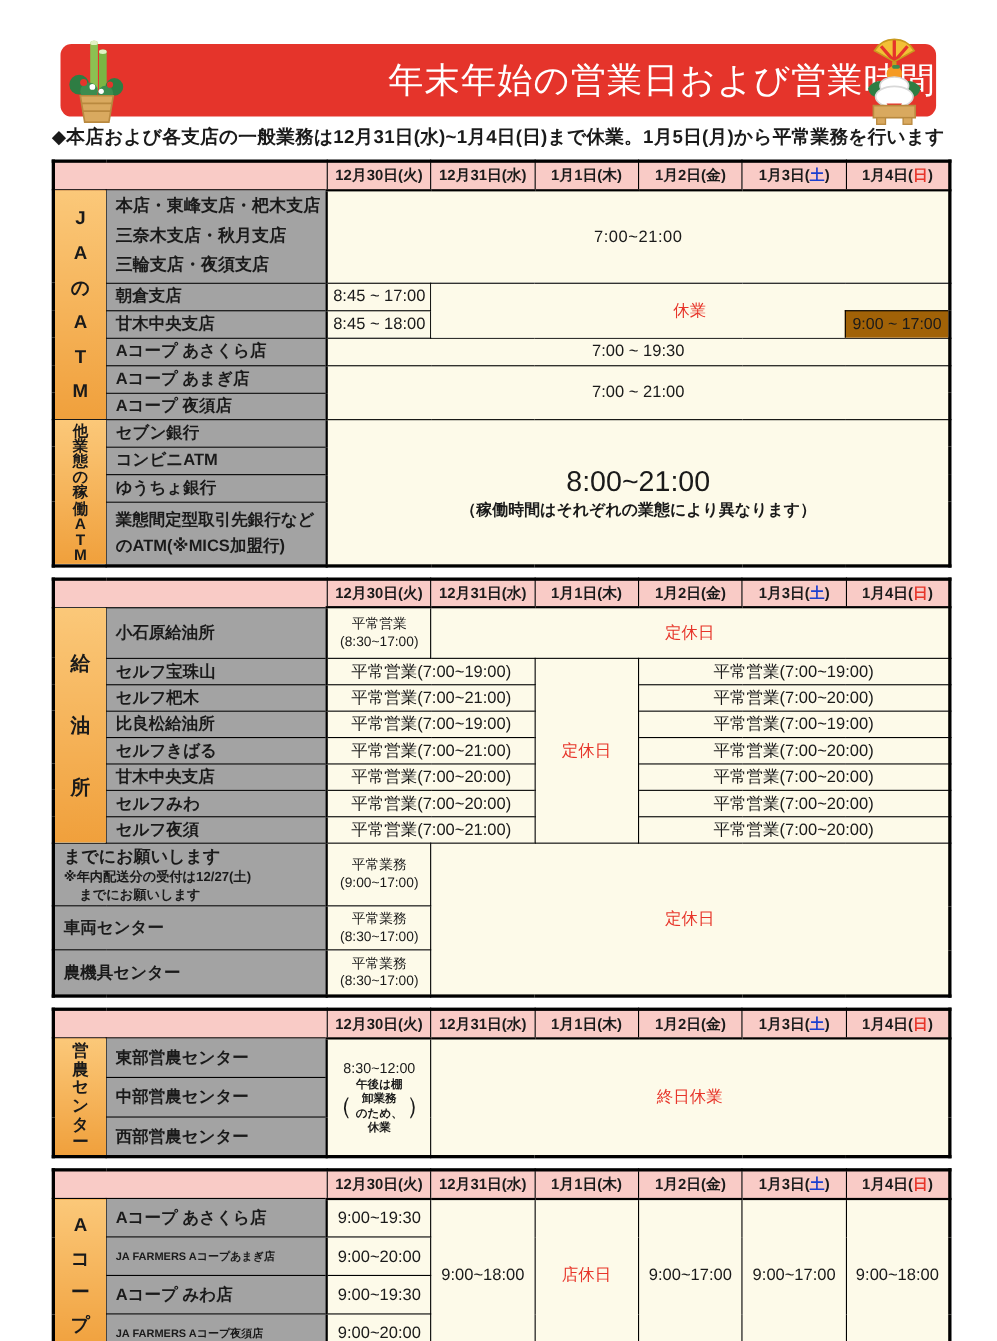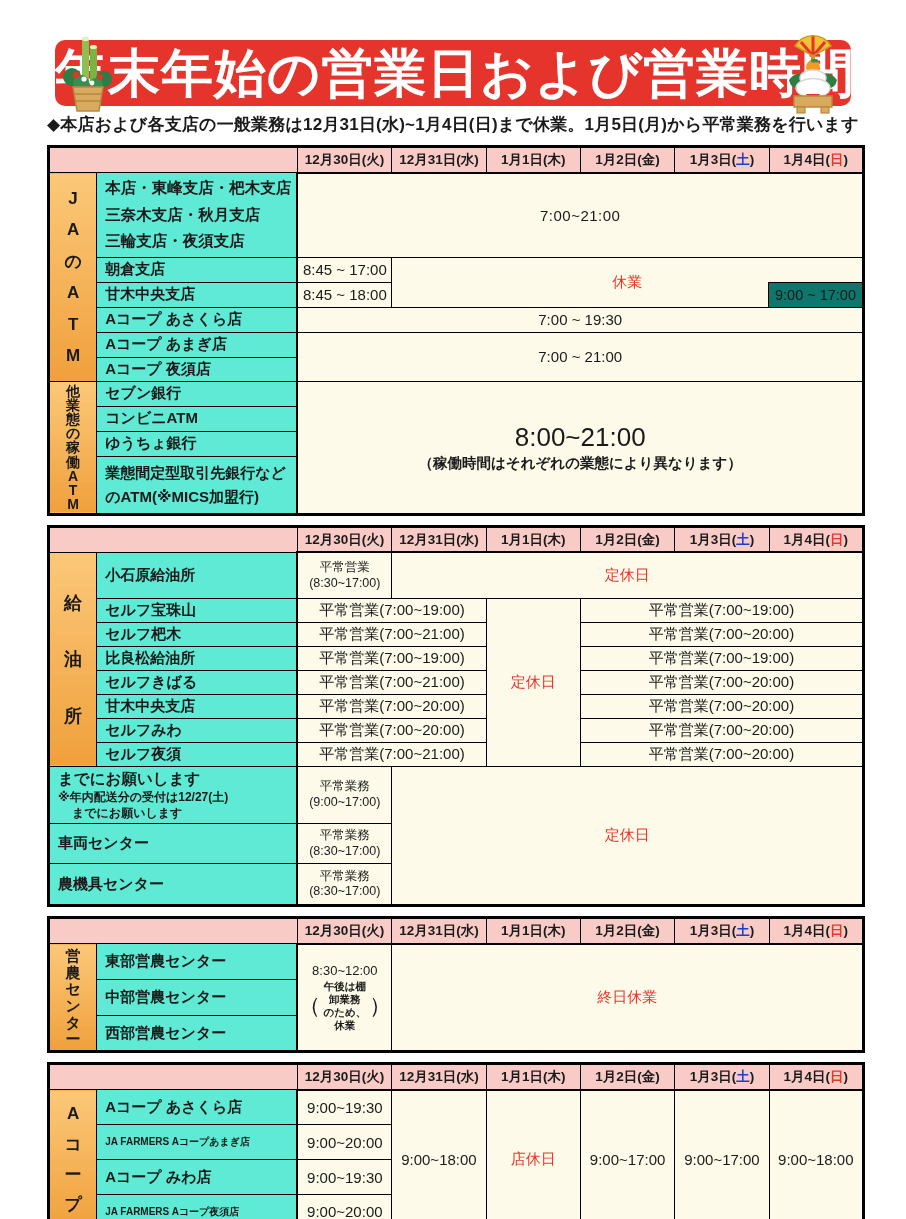--- a/index.html
+++ b/index.html
@@ -15,24 +15,24 @@
   
   .banner {
     position: relative;
     margin: 40px 55px 0 55px;
     height: 66px;
     background: #e5342b;
     border-radius: 10px;
   }
   .banner .title {
     margin: 0;
-    text-align: left;
+    text-align: right;
     line-height: 66px;
-    font-size: 52px;
-    font-weight: 700;
+    font-size: 32px;
+    font-weight: 400;
     letter-spacing: 1px;
     color: #ffffff;
     white-space: nowrap;
   }
   .deco { position: absolute; }
   .deco-left  { left: 4px;  top: -9px; }
   .deco-right { right: 6px; top: -6px; }
 
   
   .note {
@@ -86,21 +86,21 @@
   }
   .vwrap .vchar { display: block; }
   .vs-atm1  { font-size: 17px; }
   .vs-atm2  { font-size: 14px; }
   .vs-gas   { font-size: 18px; }
   .vs-einou { font-size: 15px; }
   .vs-acoop { font-size: 17px; }
 
   
   td.name {
-    background: #5eead4;
+    background: #a3a3a3;
     text-align: left;
     padding: 2px 4px 2px 8px;
     font-weight: 600;
     font-size: 15px;
     border-right: 2px solid #000;
     white-space: nowrap;
   }
   td.name.sm { font-size: 10px; }
   .branches div { font-size: 15.5px; line-height: 1.72; white-space: nowrap; }
   .mics div { font-size: 15px; line-height: 1.6; white-space: nowrap; }
@@ -114,21 +114,21 @@
   .fs18 { font-size: 18px; }
   .big  { font-size: 30px; letter-spacing: 0.5px; }
   .sm2 div { font-size: 12.5px; line-height: 1.25; }
   .other .main { font-size: 26px; line-height: 1.2; }
   .other .onote { font-size: 14.5px; font-weight: 600; margin-top: 1px; }
   td.rel { position: relative; }
   .jan4-box {
     position: absolute; right: 0; bottom: 0;
     width: 94px; height: 25px;
     border-left: 1px solid #000; border-top: 1px solid #000;
-    background: #0f766e;
+    background: #a16207;
     display: flex; align-items: center; justify-content: center;
     font-size: 14.5px; color: #1a1a1a;
   }
   .einou30 .emain { font-size: 13px; line-height: 1.3; }
   .einou30 .enote { display: flex; align-items: center; justify-content: center; }
   .einou30 .paren { font-size: 22px; font-weight: 400; line-height: 0.9; }
   .einou30 .elines div { font-size: 10.5px; font-weight: 600; line-height: 1.25; }
 
   
   tr.h-big   { height: 80px; }

